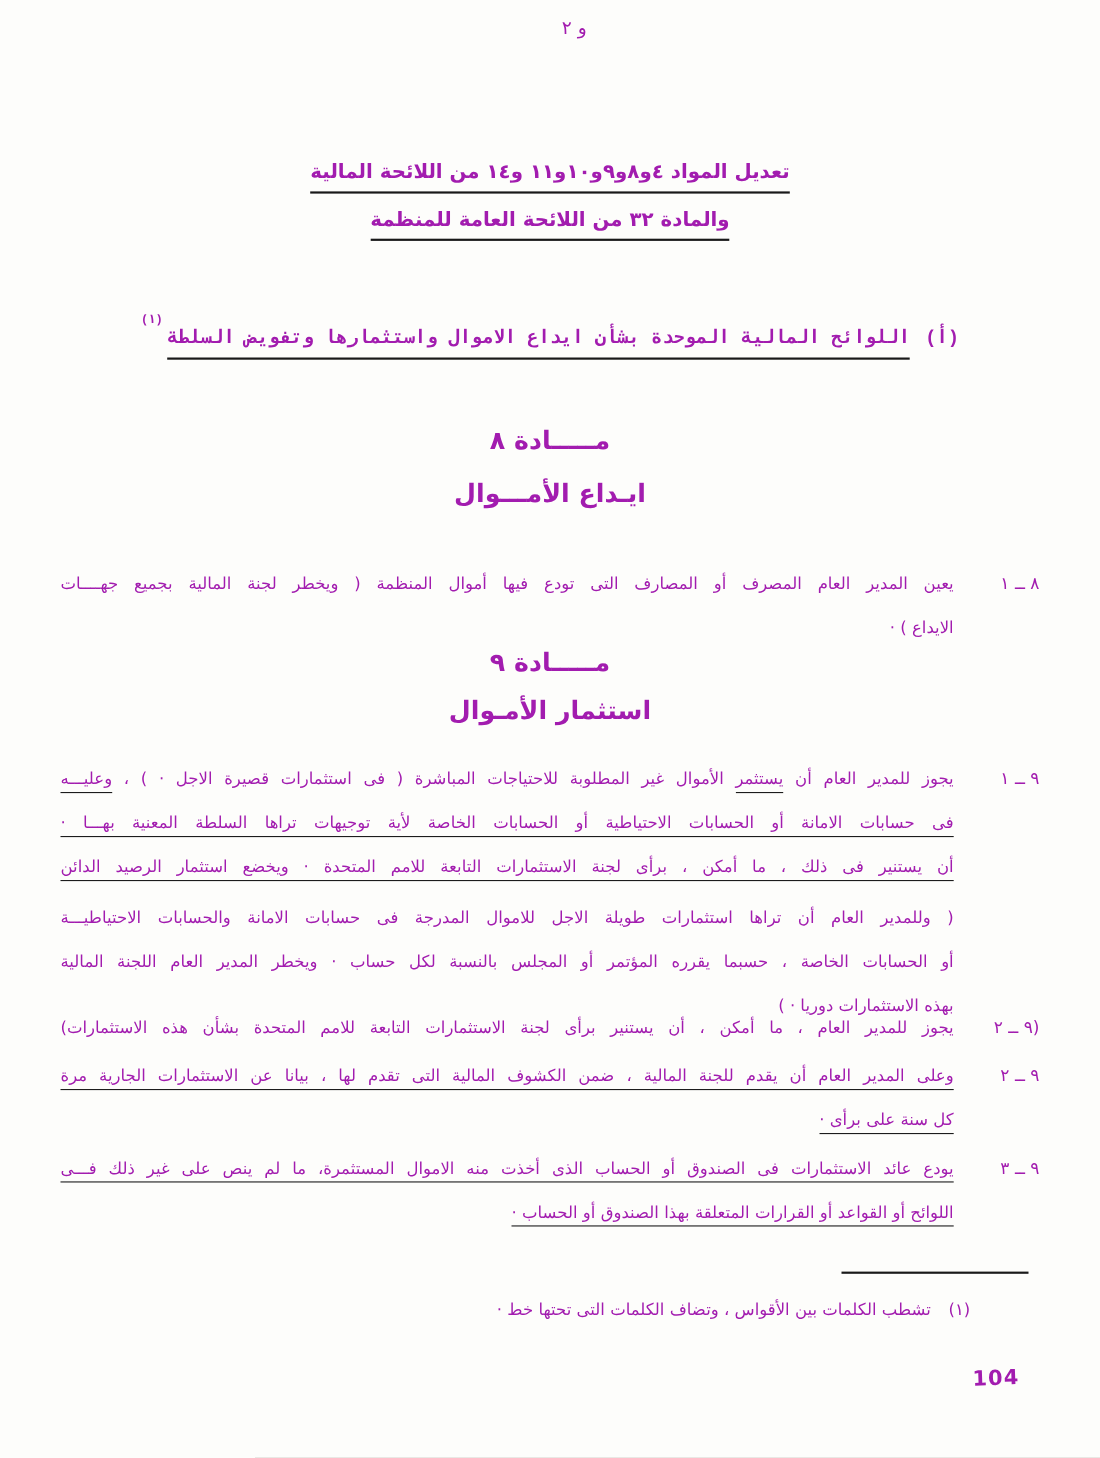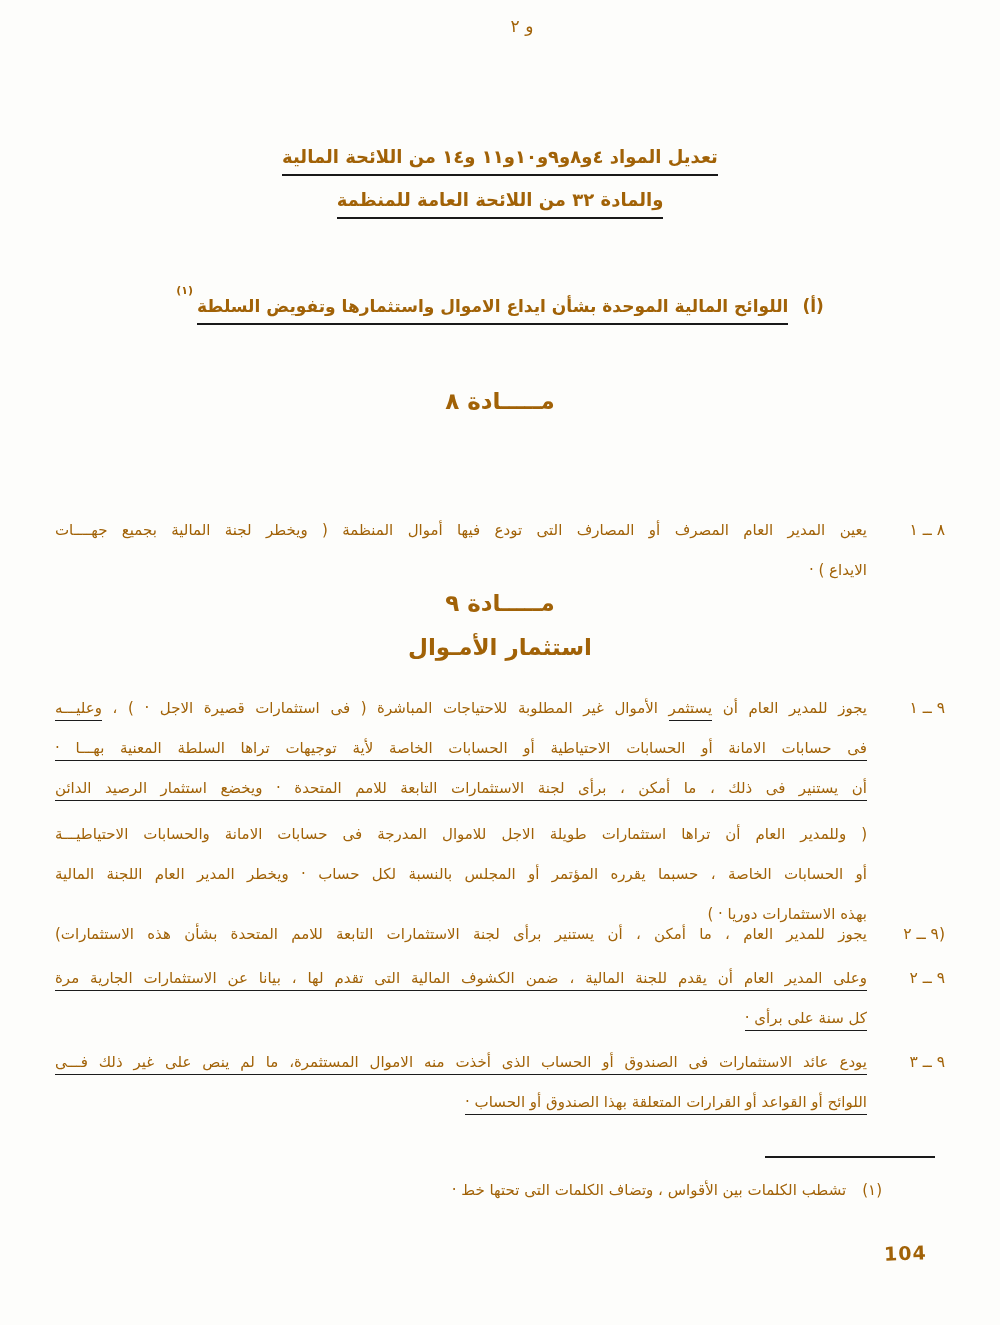--- a/index.html
+++ b/index.html
@@ -1,35 +1,35 @@
 <!DOCTYPE html>
 <html lang="ar" dir="rtl"><head>
 <meta charset="utf-8">
 <style>
   html,body{margin:0;padding:0;background:#d9d7d2;}
   .sheet{
     position:relative;
     width:1000px;height:1325px;
     margin:0 auto;
     background:#fdfdfb;
-    color:#a16207;
+    color:#a21caf;
     font-family:"DejaVu Sans", sans-serif;
     direction:rtl;
     overflow:hidden;
   }
   .abs{position:absolute;}
   .center{left:0;right:0;text-align:center;}
 
   .top-note{top:16px;font-size:17px;letter-spacing:10px;transform:translateX(22px);}
 
   .titles{top:146px;}
   .t-line{margin-bottom:13px;font-size:18px;font-weight:700;}
   .u2{display:inline-block;border-bottom:2px solid #191919;padding-bottom:7px;}
 
-  .subtitle{top:284px;font-size:17px;font-weight:700;}
+  .subtitle{top:284px;font-size:17px;font-weight:700;font-family:Liberation Mono, monospace;}
   .sub-marker{margin-left:14px;}
   .fn-ref{font-size:11px;vertical-align:18px;margin-right:4px;font-weight:700;}
 
   .art-head{font-size:23px;font-weight:700;}
   .h-art8{top:388px;}
   .sub-art8{top:436px;}
   .h-art9{top:590px;}
   .sub-art9{top:634px;}
 
   .clause{right:55px;left:55px;display:flex;direction:rtl;}
@@ -66,20 +66,21 @@
     <div class="t-line">
       <span class="u2">والمادة ٣٢ من اللائحة العامة للمنظمة</span>
     </div>
   </div>
 
   <div class="abs center subtitle">
     <span class="sub-marker">(أ)</span><span class="u2">اللوائح المالية الموحدة بشأن ايداع الاموال واستثمارها وتفويض السلطة</span><sup class="fn-ref">(١)</sup>
   </div>
 
   <div class="abs center art-head h-art8">مـــــادة ٨</div>
+  <div class="abs center art-head sub-art8">ايـداع الأمـــوال</div>
 
   <div class="abs clause c81">
     <div class="num">٨ ــ ١</div>
     <div class="cbody">
       <div class="line just">يعين المدير العام المصرف أو المصارف التى تودع فيها أموال المنظمة ( ويخطر لجنة المالية بجميع جهــــات</div>
       <div class="line">الايداع ) ·</div>
     </div>
   </div>
 
   <div class="abs center art-head h-art9">مـــــادة ٩</div>

